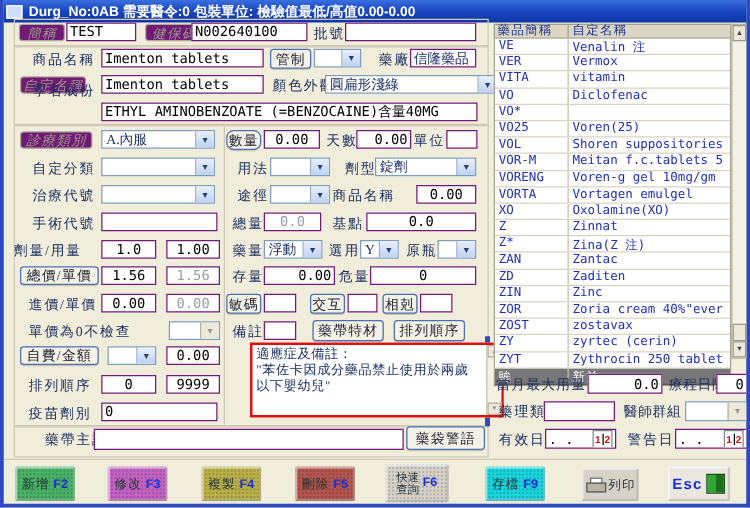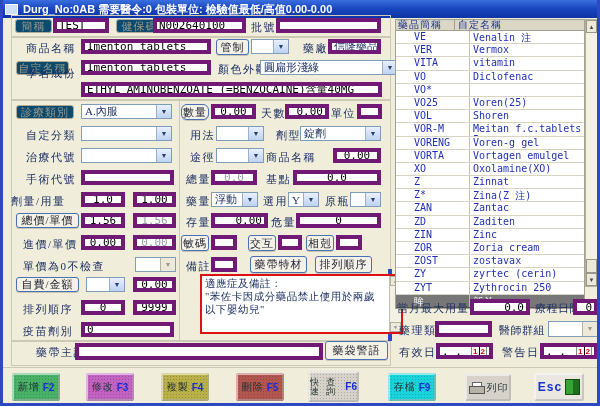--- a/index.html
+++ b/index.html
@@ -6,64 +6,64 @@
   .w{position:relative;width:600px;height:406px;background:#f0eddb;overflow:hidden;
      font-family:"Liberation Serif","DejaVu Serif",serif;
      border-left:3px solid #2c49c2;border-right:3px solid #2c49c2;border-bottom:3px solid #2c49c2;
      box-sizing:border-box;}
   .titlebar{position:absolute;left:-3px;top:0;width:600px;height:18px;
      background:linear-gradient(180deg,#3a6fe0 0%,#1a48c0 45%,#0c34a6 100%);
      display:flex;align-items:center;color:#fff;font:bold 11px "Liberation Sans",sans-serif;}
   .appicon{width:11px;height:9px;background:#cfe0ff;border:1px solid #fff;margin:0 5px 0 5px;}
   .lbl{position:absolute;font-size:11px;color:#1c2f63;letter-spacing:1.5px;white-space:nowrap;line-height:12px;}
   .dlb{position:absolute;border:1px solid #aeaa96;border-radius:3px;color:#9b988a;font-size:11px;
-      letter-spacing:1px;display:flex;align-items:center;justify-content:center;box-sizing:border-box;background:#0c4a6e;}
+      letter-spacing:1px;display:flex;align-items:center;justify-content:center;box-sizing:border-box;background:#701a75;font-style:italic;}
   .ib{position:absolute;border:1px solid #4a6fb5;border-radius:3px;color:#223;font-size:11px;letter-spacing:1px;
       display:flex;align-items:center;justify-content:center;background:#f4f2e6;box-sizing:border-box;cursor:pointer;box-shadow:0 1px 0 #cac6b2;}
-  .inp{position:absolute;height:15px;background:#fff;border:4px solid #701a75;box-sizing:border-box;
+  .inp{position:absolute;height:15px;background:#fff;border:1px solid #701a75;box-sizing:border-box;
       font:11px "DejaVu Sans Mono",monospace;color:#000;display:flex;align-items:center;padding:0 2px;overflow:hidden;white-space:nowrap;}
   .inp.c{justify-content:center}.inp.r{justify-content:flex-end}
   .inp.gray{color:#9aa0a8}
   .dd{position:absolute;height:15px;background:#fff;border:1px solid #7f9db9;box-sizing:border-box;
       font-size:11px;color:#1c2f63;display:flex;align-items:center;padding:0 16px 0 3px;overflow:hidden;white-space:nowrap;cursor:pointer;}
   .dd .ar{position:absolute;right:0;top:0;bottom:0;width:14px;background:linear-gradient(180deg,#e9f0fc,#bed2f2);
       border-left:1px solid #9ab0cc;display:flex;align-items:center;justify-content:center;font-size:7px;color:#23406f;}
   .dd.dis .ar{background:#ecead e0;background:#ece9d8;color:#9a9a90;border-left:1px solid #b5b1a0;}
   .grp{position:absolute;border:1px solid #cdc9b4;pointer-events:none;}
   .vline{position:absolute;width:1px;background:#cdc9b4;}
   .hline{position:absolute;height:1px;background:#cdc9b4;}
   .bluebar{position:absolute;background:#2c49c2;}
   
   .thead{position:absolute;left:392px;top:19px;width:190px;height:12px;background:#dbd7c6;border:1px solid #a5a191;
       box-sizing:border-box;display:flex;font-size:10px;color:#1c2f8c;letter-spacing:1px;line-height:10px;}
   .thead .h1{width:56px;border-right:1px solid #a5a191;padding-left:2px;}
   .thead .h2{padding-left:3px;}
   .tbody{position:absolute;left:392px;top:31px;width:190px;background:#fff;border:1px solid #a5a191;border-top:none;box-sizing:border-box;}
   .trow{display:flex;height:12.2px;line-height:12px;font:10px "DejaVu Sans Mono",monospace;color:#2030b4;
       border-bottom:1px solid #d8d4c4;cursor:pointer;overflow:hidden;}
-  .trow .c1{width:55px;border-right:1px solid #c2beae;padding-left:18px;overflow:hidden;flex:none;}
+  .trow .c1{width:55px;border-right:1px solid #c2beae;padding-left:3px;overflow:hidden;flex:none;}
   .trow .c2{padding-left:3px;overflow:hidden;}
   .trow.selrow{background:#777;color:#fff;font-family:"Liberation Serif",serif;letter-spacing:1px;border-bottom:1px solid #555;}
   .sbar{position:absolute;background:#f3f1e4;border:1px solid #b5b1a0;box-sizing:border-box;}
   .sbtn{position:absolute;left:0;width:100%;height:13px;background:#ece9d8;border:1px solid #9a968a;box-sizing:border-box;
       display:flex;align-items:center;justify-content:center;font-size:6px;color:#445;cursor:pointer;}
   .sthumb{position:absolute;left:0;width:100%;height:14px;background:#ece9d8;border:1px solid #9a968a;box-sizing:border-box;cursor:pointer;}
   
   .redbox{position:absolute;left:178px;top:274px;width:203px;height:60px;border:2px solid #dd1111;background:#fff;box-sizing:border-box;margin-left:19px;}
   .redbox .tx{position:absolute;left:3px;top:1px;right:13px;bottom:1px;font-size:10.5px;line-height:13px;color:#1c2f63;
       white-space:pre-wrap;overflow:hidden;letter-spacing:0.5px;}
   .redbox .vsc{position:absolute;right:0;top:0;bottom:0;width:11px;background:#f3f1e4;border-left:1px solid #c5c1b0;}
   .redbox .vsc span{position:absolute;left:0;width:100%;height:10px;display:flex;align-items:center;justify-content:center;
       font-size:5px;color:#889;background:#ece9d8;border:1px solid #b5b1a0;box-sizing:border-box;}
   
   .fbtn{position:absolute;height:24px;border:2px outset #fff8;border-radius:2px;cursor:pointer;
       display:flex;align-items:center;justify-content:center;gap:3px;font-size:10px;color:#233;letter-spacing:1px;
       background-image:radial-gradient(rgba(0,0,0,0.18) 1px,transparent 1px);background-size:3px 3px;}
   .fbtn .k{color:#1b2ed6;font:bold 10px "Liberation Sans",sans-serif;letter-spacing:0;}
-  .fbtn .two{display:flex;font-size:9px;line-height:9px;letter-spacing:0;}
+  .fbtn .two{display:flex;flex-direction:column;font-size:9px;line-height:9px;letter-spacing:0;}
   .cal{display:inline-flex;align-items:center;height:13px;background:#fff;border:1px solid #888;padding:0 1px;gap:1px;}
   .cal b{color:#d00;font:bold 8px "Liberation Sans",sans-serif;}
   .cal i{width:1px;height:9px;background:#000;}
   .printer{display:inline-block;position:relative;width:16px;height:12px;}
   .printer .pp{position:absolute;left:4px;top:0;width:8px;height:4px;background:#fff;border:1px solid #666;}
   .printer .pb{position:absolute;left:1px;top:4px;width:14px;height:6px;background:#b7b3a6;border:1px solid #555;}
   .esc-ic{display:inline-block;width:13px;height:14px;background:linear-gradient(90deg,#36a336 55%,#1d6e1d 55%);border:1px solid #124d12;}
   .esclabel{color:#1b2ed6;font:bold 12px "Liberation Sans",sans-serif;}
 </style>
 </head>

